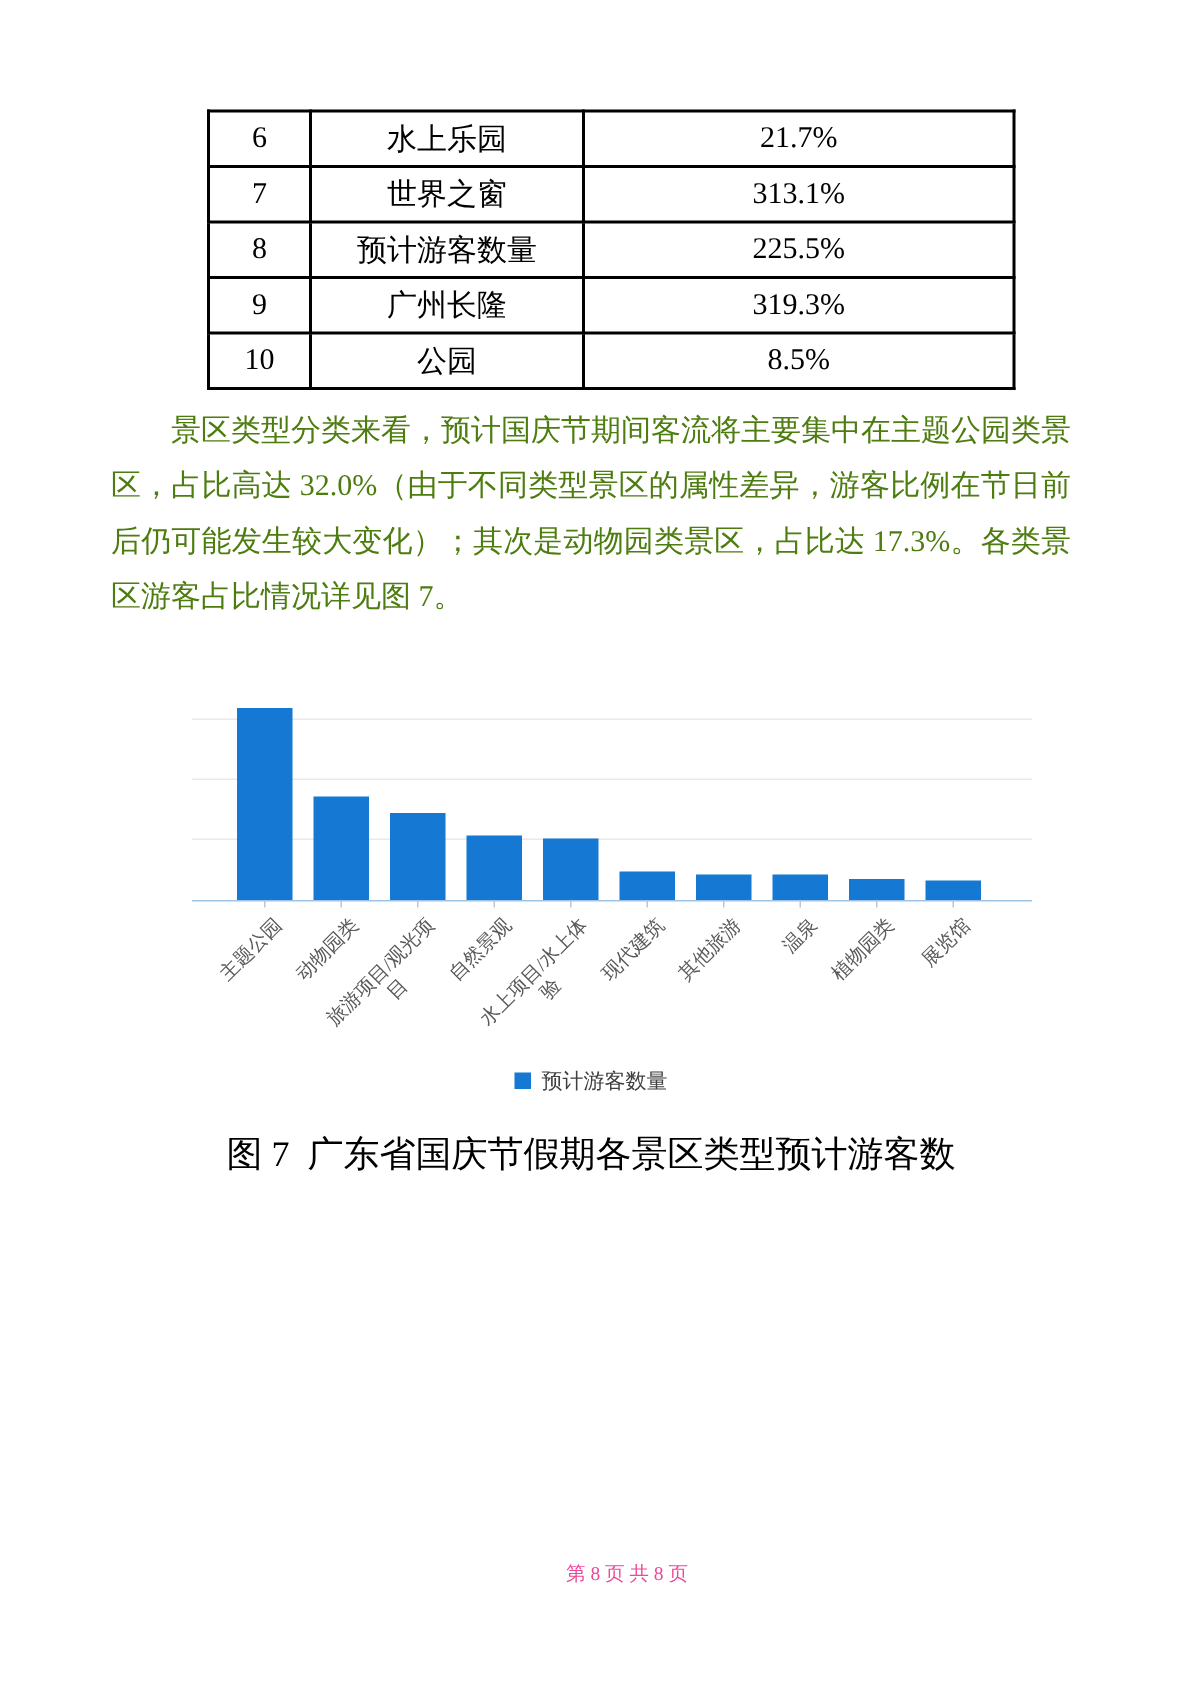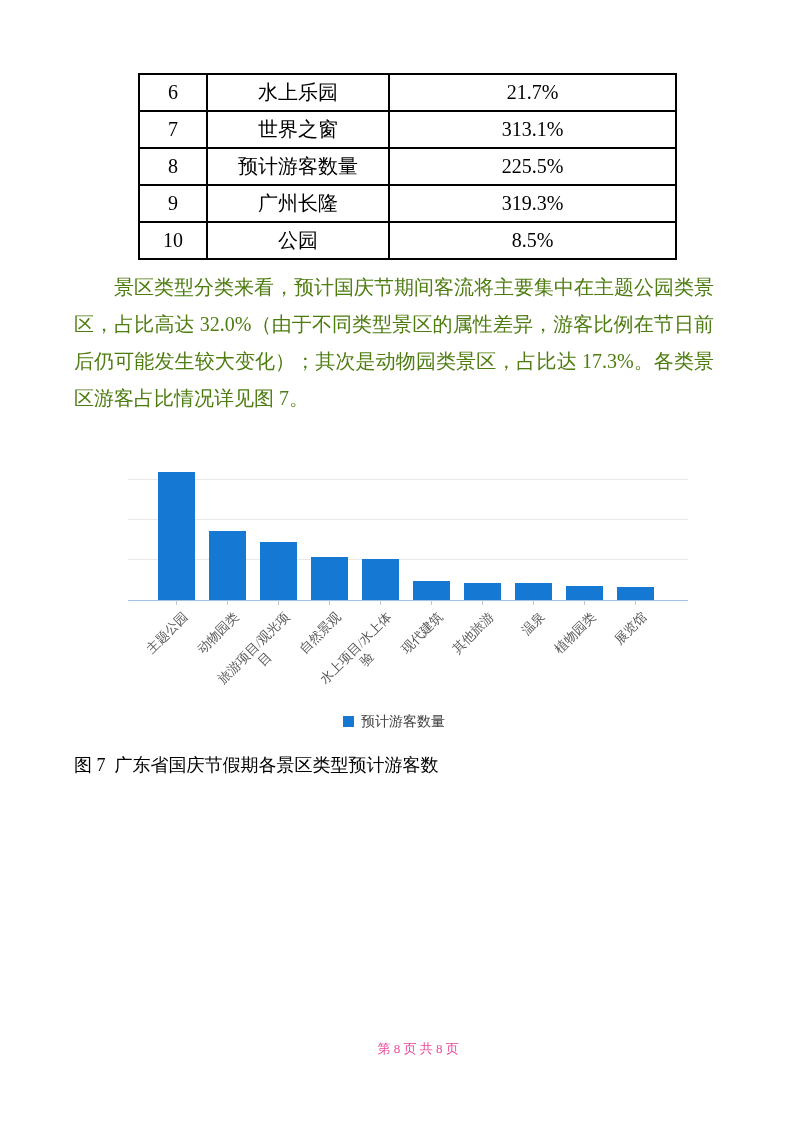--- a/index.html
+++ b/index.html
@@ -30,22 +30,22 @@
   .tick { position:absolute; top:100%; width:1px; height:5px; background:#b9c7d4; }
   .xlabel-anchor { position:absolute; top:100%; margin-top:9px; width:0; height:0; }
   .xlabel { position:absolute; right:0; top:0; display:inline-block;
             transform:rotate(-45deg); transform-origin:top right;
             white-space:pre; text-align:center; font-size:13px; line-height:16px; color:#595959; }
   .legend { position:absolute; left:0; top:272px; width:100%; text-align:center; }
   .legend-swatch { display:inline-block; width:11px; height:11px; margin-right:7px; vertical-align:-1px; }
   .legend-label { font-size:14px; color:#404040; }
 
   
-  .caption { position:absolute; left:74px; top:753px; width:640px; text-align:left;
-             font-size:18px; color:#000; white-space:pre; }
+  .caption { position:absolute; left:74px; top:753px; width:640px; text-align:center;
+             font-size:24px; color:#000; white-space:pre; }
   .footer { position:absolute; left:0; top:1040px; width:100%; text-align:center;
             font-size:13px; color:#ec4899;margin-left:21px; }
 </style>
 </head>
 <body>
 
 <div class="page">
 
   <table class="doc-table">
     <tbody>

